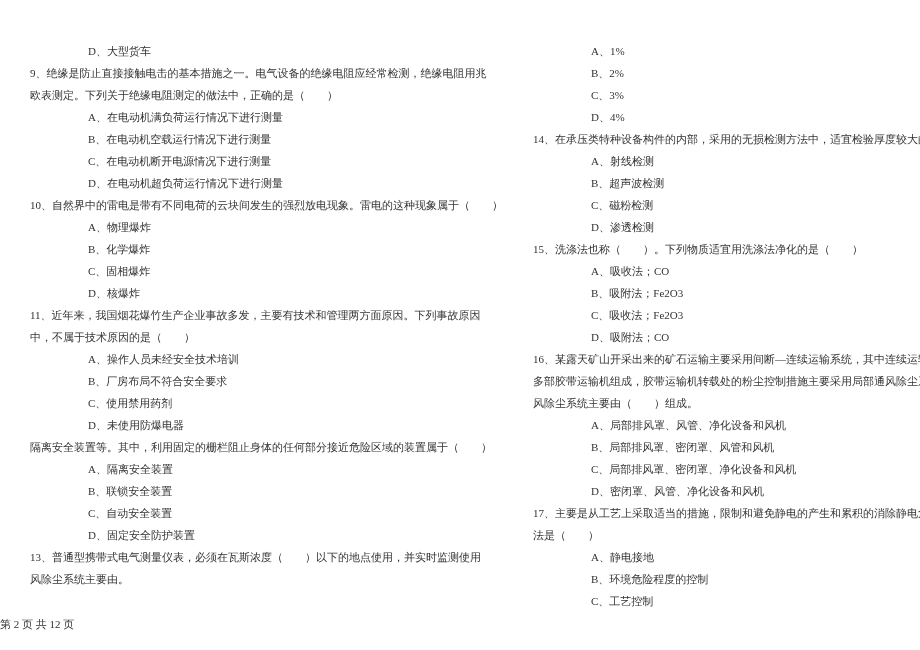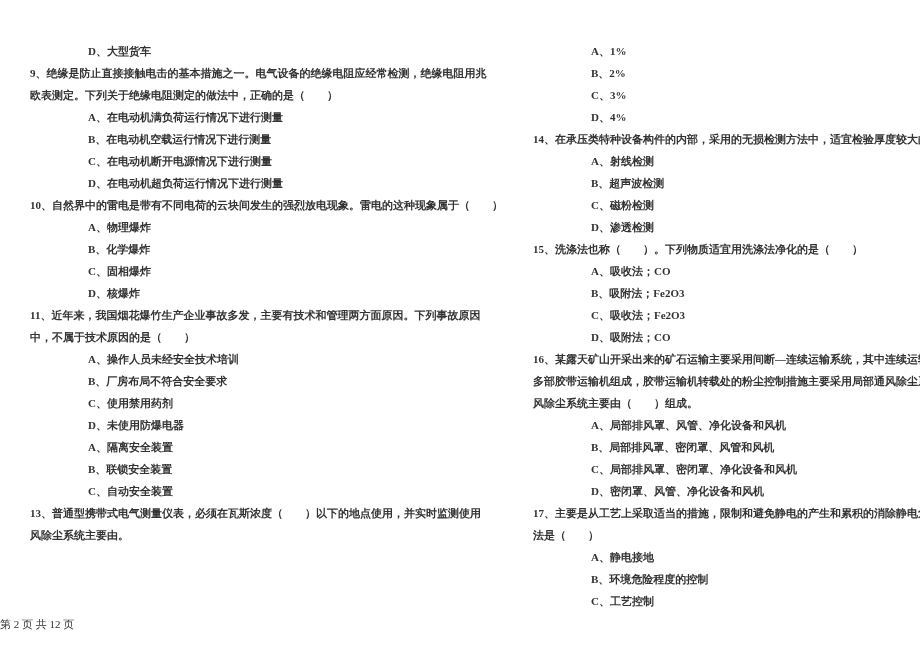--- a/index.html
+++ b/index.html
@@ -10,21 +10,20 @@
       font-family: "SimSun", "宋体", serif;
       font-size: 11px;
       color: #333333;
       position: relative;
       overflow: hidden;
     }
     .page-container {
       display: flex;
       padding: 40px 30px 20px 30px;
       gap: 30px;
-      font-weight: bold;
     }
     .column {
       flex: 1;
       line-height: 2.0;
     }
     .line {
       white-space: nowrap;
       min-height: 22px;
     }
     .indent-2 { padding-left: 58px; }
@@ -53,23 +52,25 @@
       <div class="line indent-2">A、物理爆炸</div>
       <div class="line indent-2">B、化学爆炸</div>
       <div class="line indent-2">C、固相爆炸</div>
       <div class="line indent-2">D、核爆炸</div>
       <div class="line ">11、近年来，我国烟花爆竹生产企业事故多发，主要有技术和管理两方面原因。下列事故原因</div>
       <div class="line ">中，不属于技术原因的是（　　）</div>
       <div class="line indent-2">A、操作人员未经安全技术培训</div>
       <div class="line indent-2">B、厂房布局不符合安全要求</div>
       <div class="line indent-2">C、使用禁用药剂</div>
       <div class="line indent-2">D、未使用防爆电器</div>
+      <div class="line ">隔离安全装置等。其中，利用固定的栅栏阻止身体的任何部分接近危险区域的装置属于（　　）</div>
       <div class="line indent-2">A、隔离安全装置</div>
       <div class="line indent-2">B、联锁安全装置</div>
       <div class="line indent-2">C、自动安全装置</div>
+      <div class="line indent-2">D、固定安全防护装置</div>
       <div class="line ">13、普通型携带式电气测量仪表，必须在瓦斯浓度（　　）以下的地点使用，并实时监测使用</div>
       <div class="line ">风除尘系统主要由。</div>
     </div>
   <div class="column" id="right-col">
       <div class="line indent-2">A、1%</div>
       <div class="line indent-2">B、2%</div>
       <div class="line indent-2">C、3%</div>
       <div class="line indent-2">D、4%</div>
       <div class="line ">14、在承压类特种设备构件的内部，采用的无损检测方法中，适宜检验厚度较大的工件是（　　）</div>
       <div class="line indent-2">A、射线检测</div>

